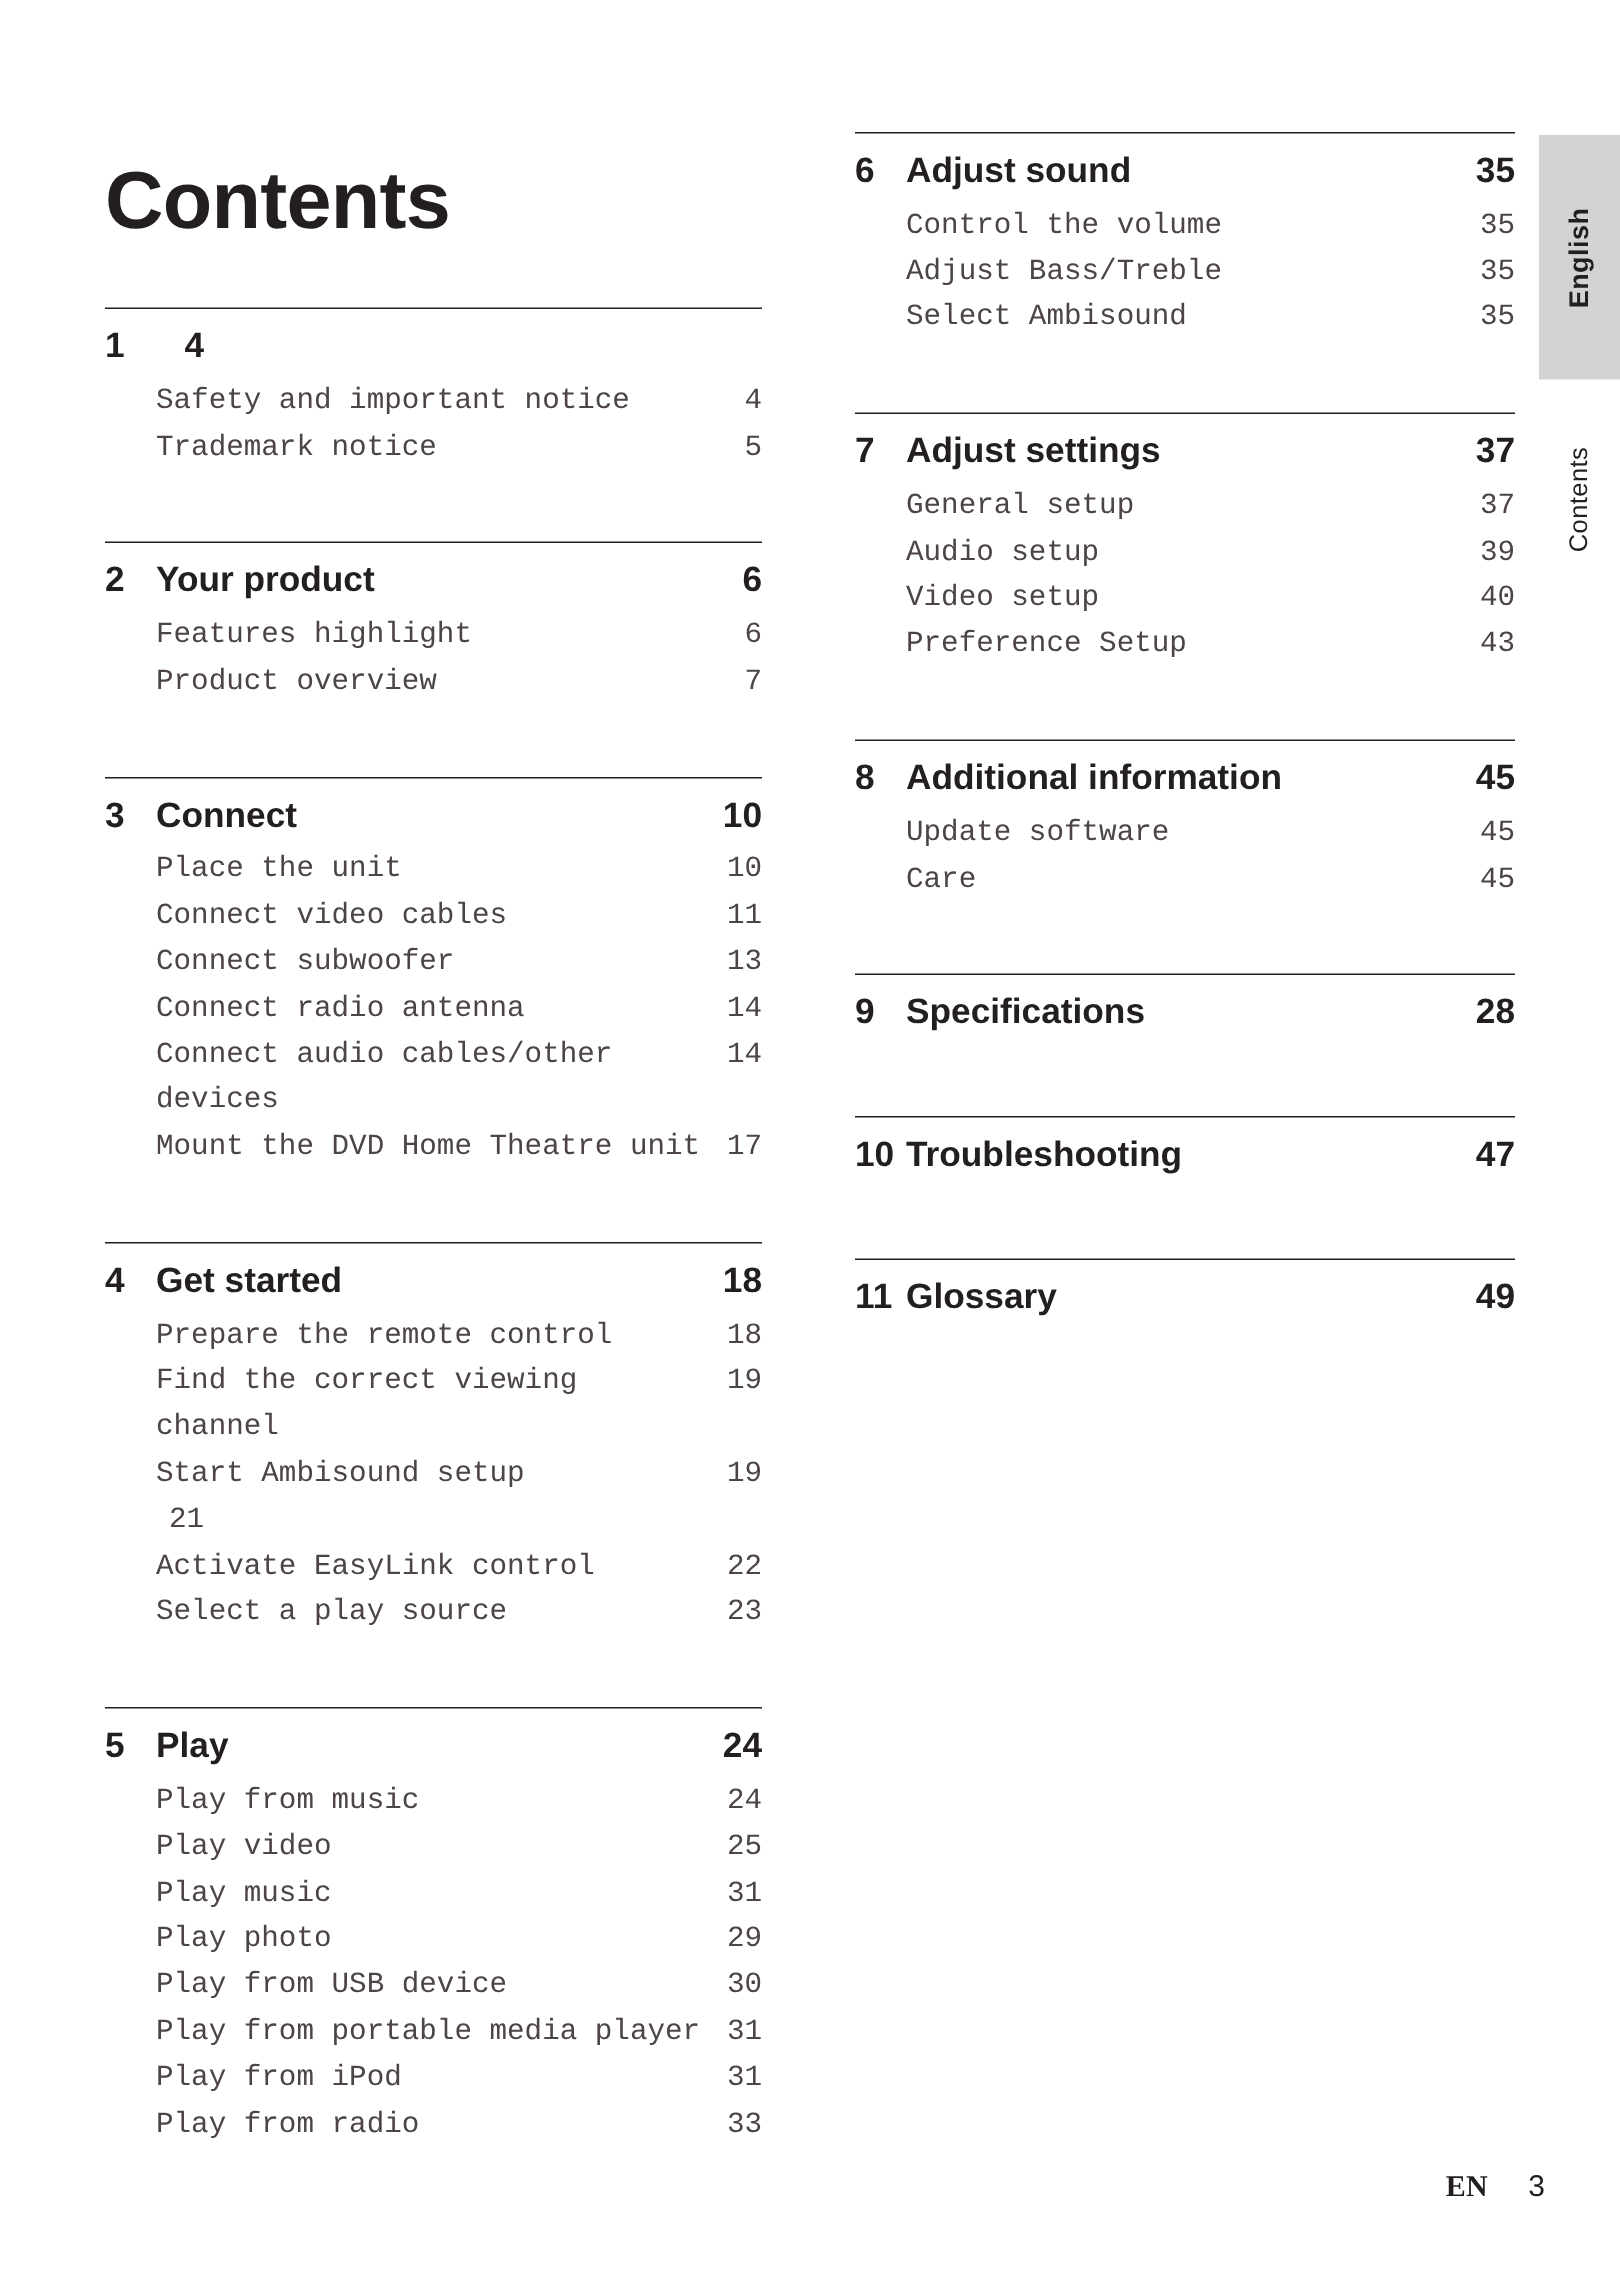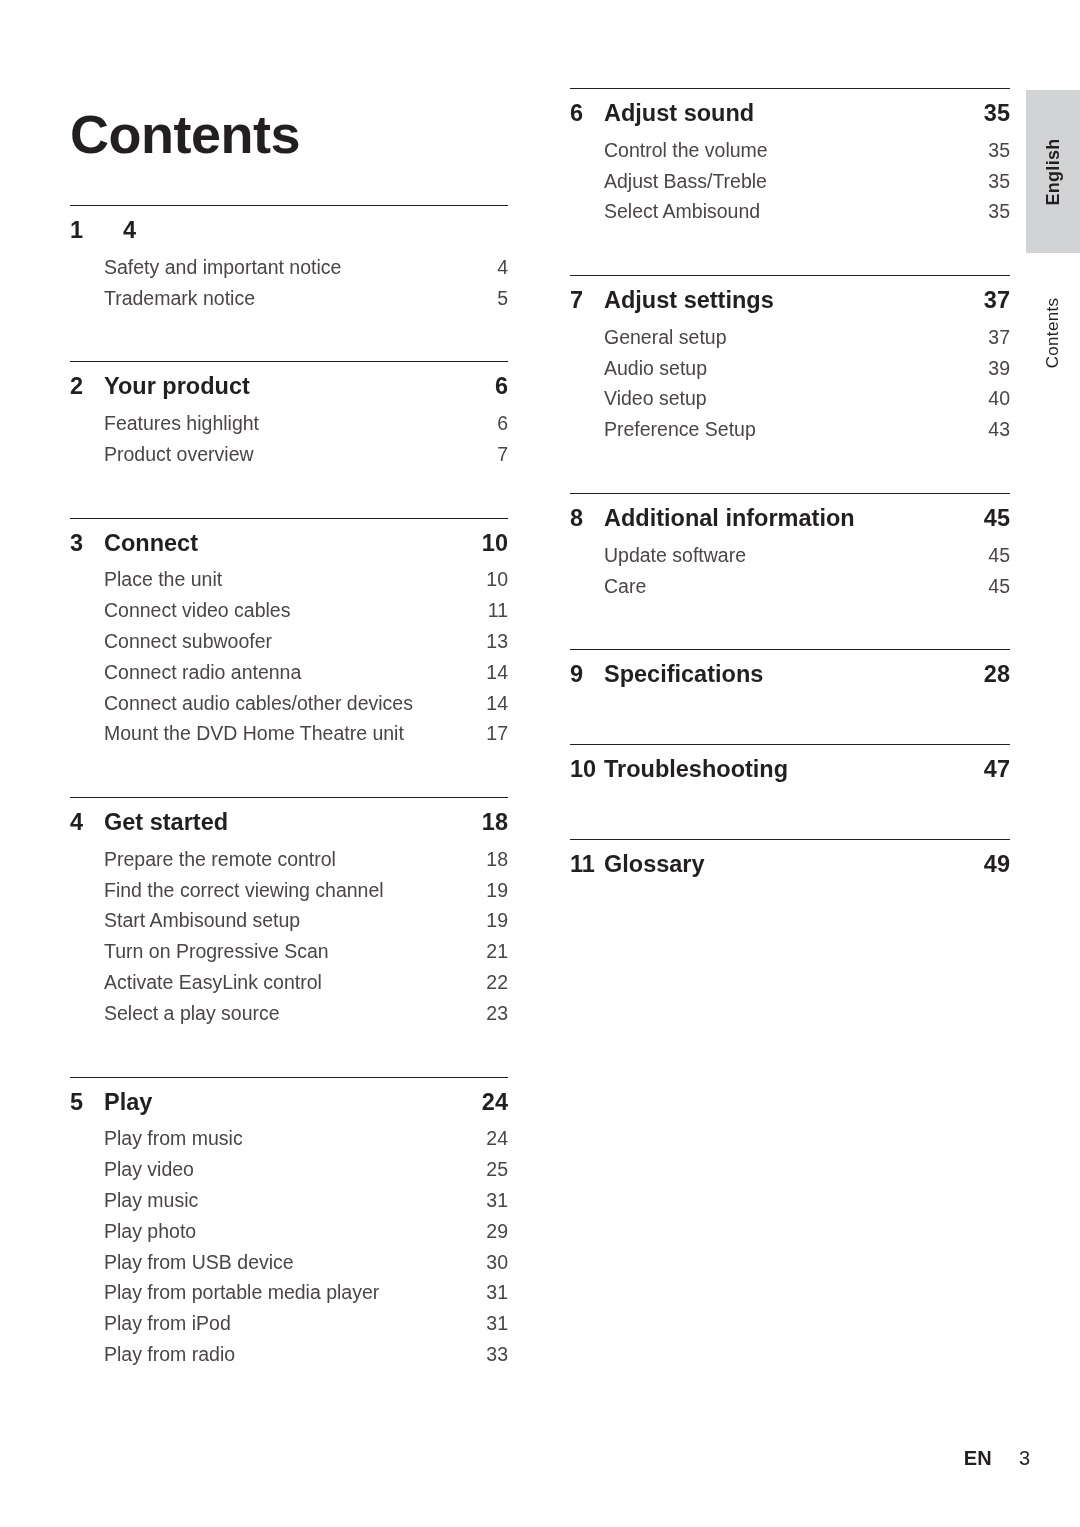--- a/index.html
+++ b/index.html
@@ -68,21 +68,21 @@
   .section-title {
     flex: 1 1 auto;
   }
   .section-page {
     flex: 0 0 auto;
     text-align: right;
     min-width: 32px;
   }
 
   
-  .sub-list { margin: 0; }
+  .sub-list { margin: 0; font-family: Liberation Mono, monospace; }
   .sub-entry {
     display: flex;
     align-items: baseline;
     font-size: 19.5px;
     color: #4c4446;
     line-height: 1.58;
     padding-left: 34px;
   }
   .sub-label { flex: 1 1 auto; }
   .sub-page {
@@ -138,20 +138,21 @@
     left: 0;
     top: 1447px;
     width: 1030px;
     text-align: right;
     font-size: 20px;
     color: #231f20;
   }
   #footer .lang {
     font-weight: bold;
     letter-spacing: 0.2px;
+    font-family: Liberation Serif, serif;
   }
   #footer .pagenum {
     display: inline-block;
     width: 38px;
     text-align: right;
   }
 </style>
 </head>
 <body>
 
@@ -244,21 +245,20 @@
         </div>
         <div class="sub-entry">
           <span class="sub-label">Find the correct viewing channel</span>
           <span class="sub-page">19</span>
         </div>
         <div class="sub-entry">
           <span class="sub-label">Start Ambisound setup</span>
           <span class="sub-page">19</span>
         </div>
         <div class="sub-entry">
-          <span class="sub-label">Turn on Progressive Scan</span>
           <span class="sub-page">21</span>
         </div>
         <div class="sub-entry">
           <span class="sub-label">Activate EasyLink control</span>
           <span class="sub-page">22</span>
         </div>
         <div class="sub-entry">
           <span class="sub-label">Select a play source</span>
           <span class="sub-page">23</span>
         </div>

